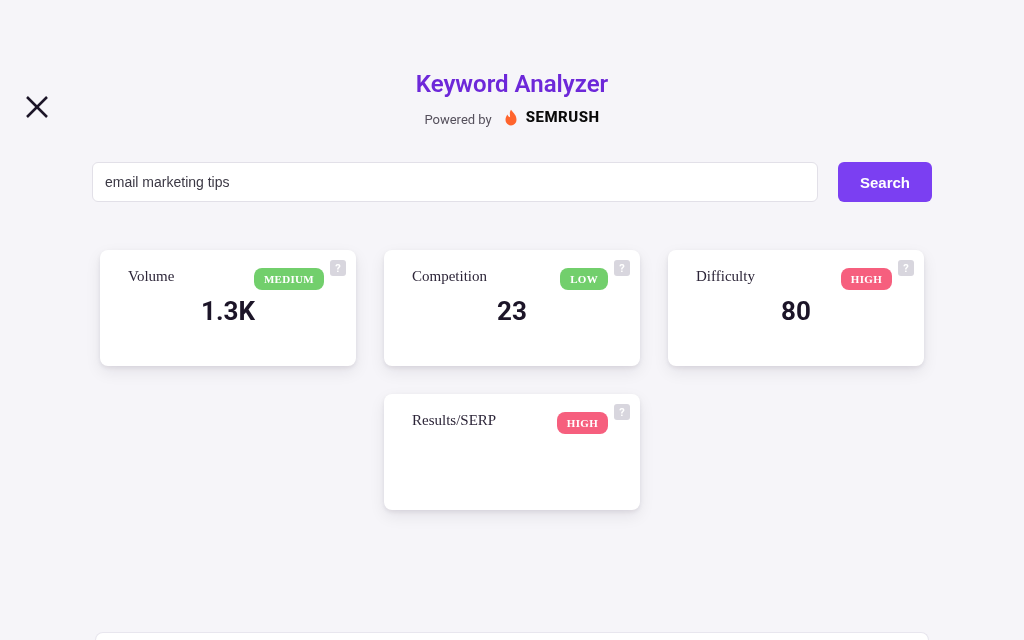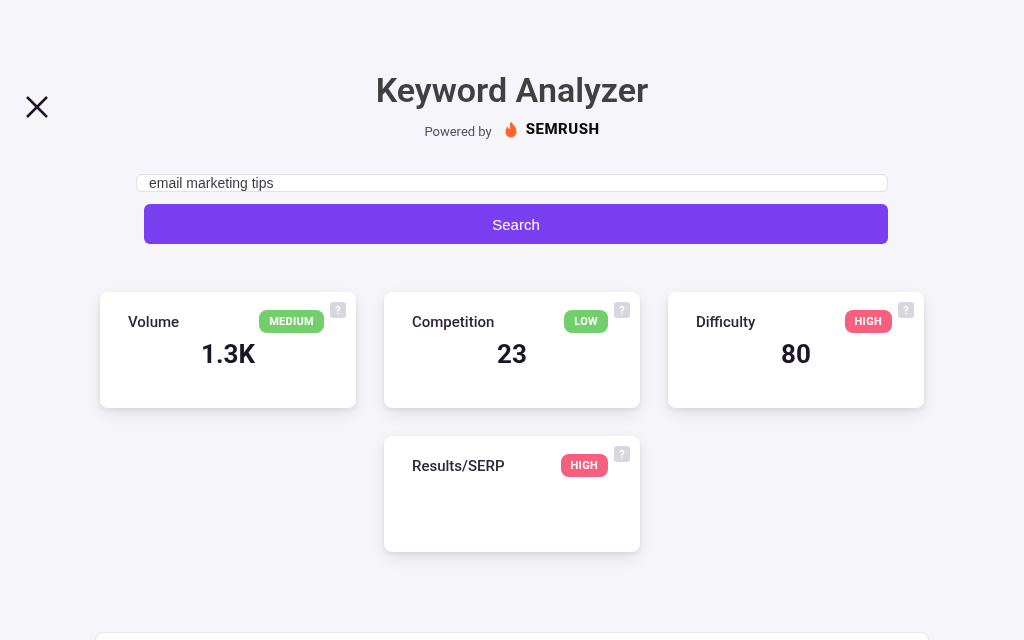--- a/index.html
+++ b/index.html
@@ -3,39 +3,39 @@
 <meta charset="utf-8">
 <style>
   * { box-sizing: border-box; margin: 0; padding: 0; }
   html, body { width: 1024px; height: 640px; font-family: -apple-system, BlinkMacSystemFont, "Segoe UI", Roboto, Helvetica, Arial, sans-serif; background: #f6f5f9; color: #1c1528; overflow: hidden; }
   .root { position: relative; width: 100%; height: 100%; }
 
   .close-btn { position: absolute; top: 22px; left: 22px; width: 30px; height: 30px; cursor: pointer; }
   .close-btn svg { width: 100%; height: 100%; stroke: #1c1528; stroke-width: 2; }
 
   .header { text-align: center; margin-top: 70px; }
-  .title { font-size: 34px; font-weight: 600; color: #404040; }
+  .title { font-size: 24px; font-weight: 600; color: #6d28d9; }
   .powered { margin-top: 10px; display: flex; align-items: center; justify-content: center; gap: 8px; color: #55505c; font-size: 13px; }
   .semrush-logo { display: inline-flex; align-items: flex-start; gap: 4px; }
   .semrush-icon { width: 22px; height: 22px; display: inline-block; }
   .semrush-name { font-weight: 800; letter-spacing: 0.5px; font-size: 15px; color: #0a0a0a; }
 
-  .search-row { display: flex; align-items: stretch; justify-content: center; margin: 32px auto 0; width: 752px; gap: 12px; flex-direction: column; }
+  .search-row { display: flex; align-items: stretch; justify-content: center; margin: 32px auto 0; width: 840px; gap: 12px; }
   .search-box { flex: 1; display: flex; align-items: center; background: #fff; border: 1px solid #e2e0e8; border-radius: 6px; height: 40px; padding-left: 12px; }
   .search-input { flex: 1; border: none; outline: none; font-size: 14px; color: #3b3844; background: transparent; }
   .country-wrap { display: flex; align-items: center; gap: 6px; border-left: 1px solid #eceaf2; height: 100%; padding: 0 8px 0 12px; }
   .country-label { font-size: 13px; color: #6d6a76; white-space: nowrap; }
   .chevron-box { width: 26px; height: 26px; border-radius: 4px; display: flex; align-items: center; justify-content: center; cursor: pointer; }
   .chevron-box svg { width: 12px; height: 12px; stroke: #6d6a76; stroke-width: 2; fill: none; }
-  .search-btn { background: #7b3ff2; color: #fff; border: none; border-radius: 6px; padding: 0 22px; font-size: 15px; font-weight: 400; cursor: pointer; height: 40px; margin-left: 8px; }
+  .search-btn { background: #7b3ff2; color: #fff; border: none; border-radius: 6px; padding: 0 22px; font-size: 15px; font-weight: 700; cursor: pointer; height: 40px; margin-left: 8px; }
 
   .cards-wrap { width: 834px; margin: 48px auto 0; display: flex; flex-direction: column; align-items: center; gap: 28px; }
   .cards-row { display: flex; gap: 28px; width: 100%; justify-content: center; }
   .card { position: relative; background: #fff; border-radius: 8px; box-shadow: 0 2px 4px rgba(20,10,40,0.08), 0 6px 16px rgba(20,10,40,0.08); width: 256px; height: 116px; padding: 18px 28px 0; }
-  .card-top { display: flex; align-items: center; justify-content: space-between; padding-right: 4px; }
+  .card-top { display: flex; justify-content: space-between; padding-right: 4px; font-family: Liberation Serif, serif; }
   .card-label { font-size: 15px; color: #2c2538; font-weight: 500; }
   .badge { font-size: 11px; font-weight: 700; color: #fff; padding: 5px 10px; border-radius: 8px; letter-spacing: 0.3px; }
   .badge-green { background: #72cf6c; }
   .badge-red  { background: #f65f7e; }
   .help { position: absolute; top: 10px; right: 10px; width: 16px; height: 16px; border-radius: 3px; background: #d8d6de; color: #fff; font-size: 11px; display: flex; align-items: center; justify-content: center; cursor: pointer; font-weight: 700; }
   .card-value { font-size: 26px; font-weight: 700; color: #1c1528; text-align: center; margin-top: 6px; }
 
   .bottom-panel { position: absolute; left: 95px; width: 834px; height: 60px; top: 562px; background: #fff; border: 1px solid #e8e6ee; border-radius: 8px 8px 0 0; border-bottom: none; }
 </style>
 </head>

